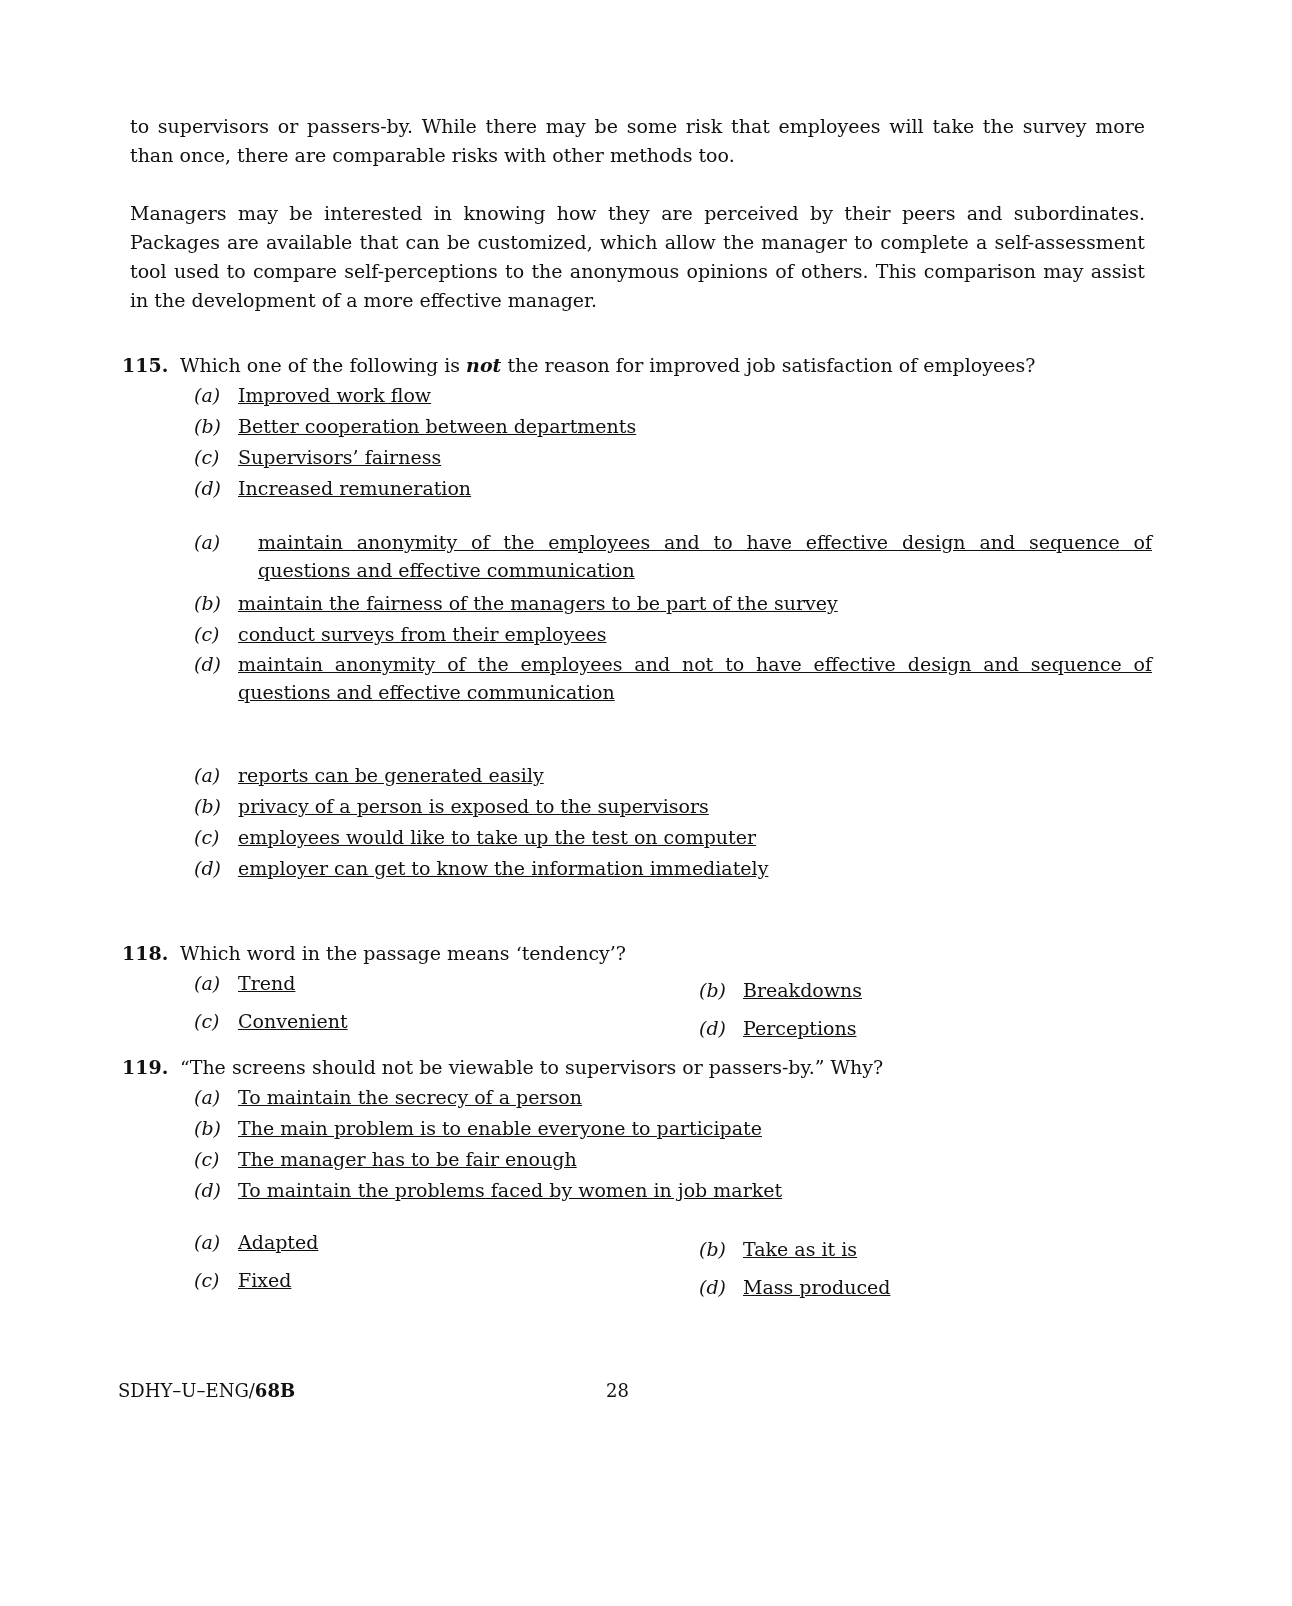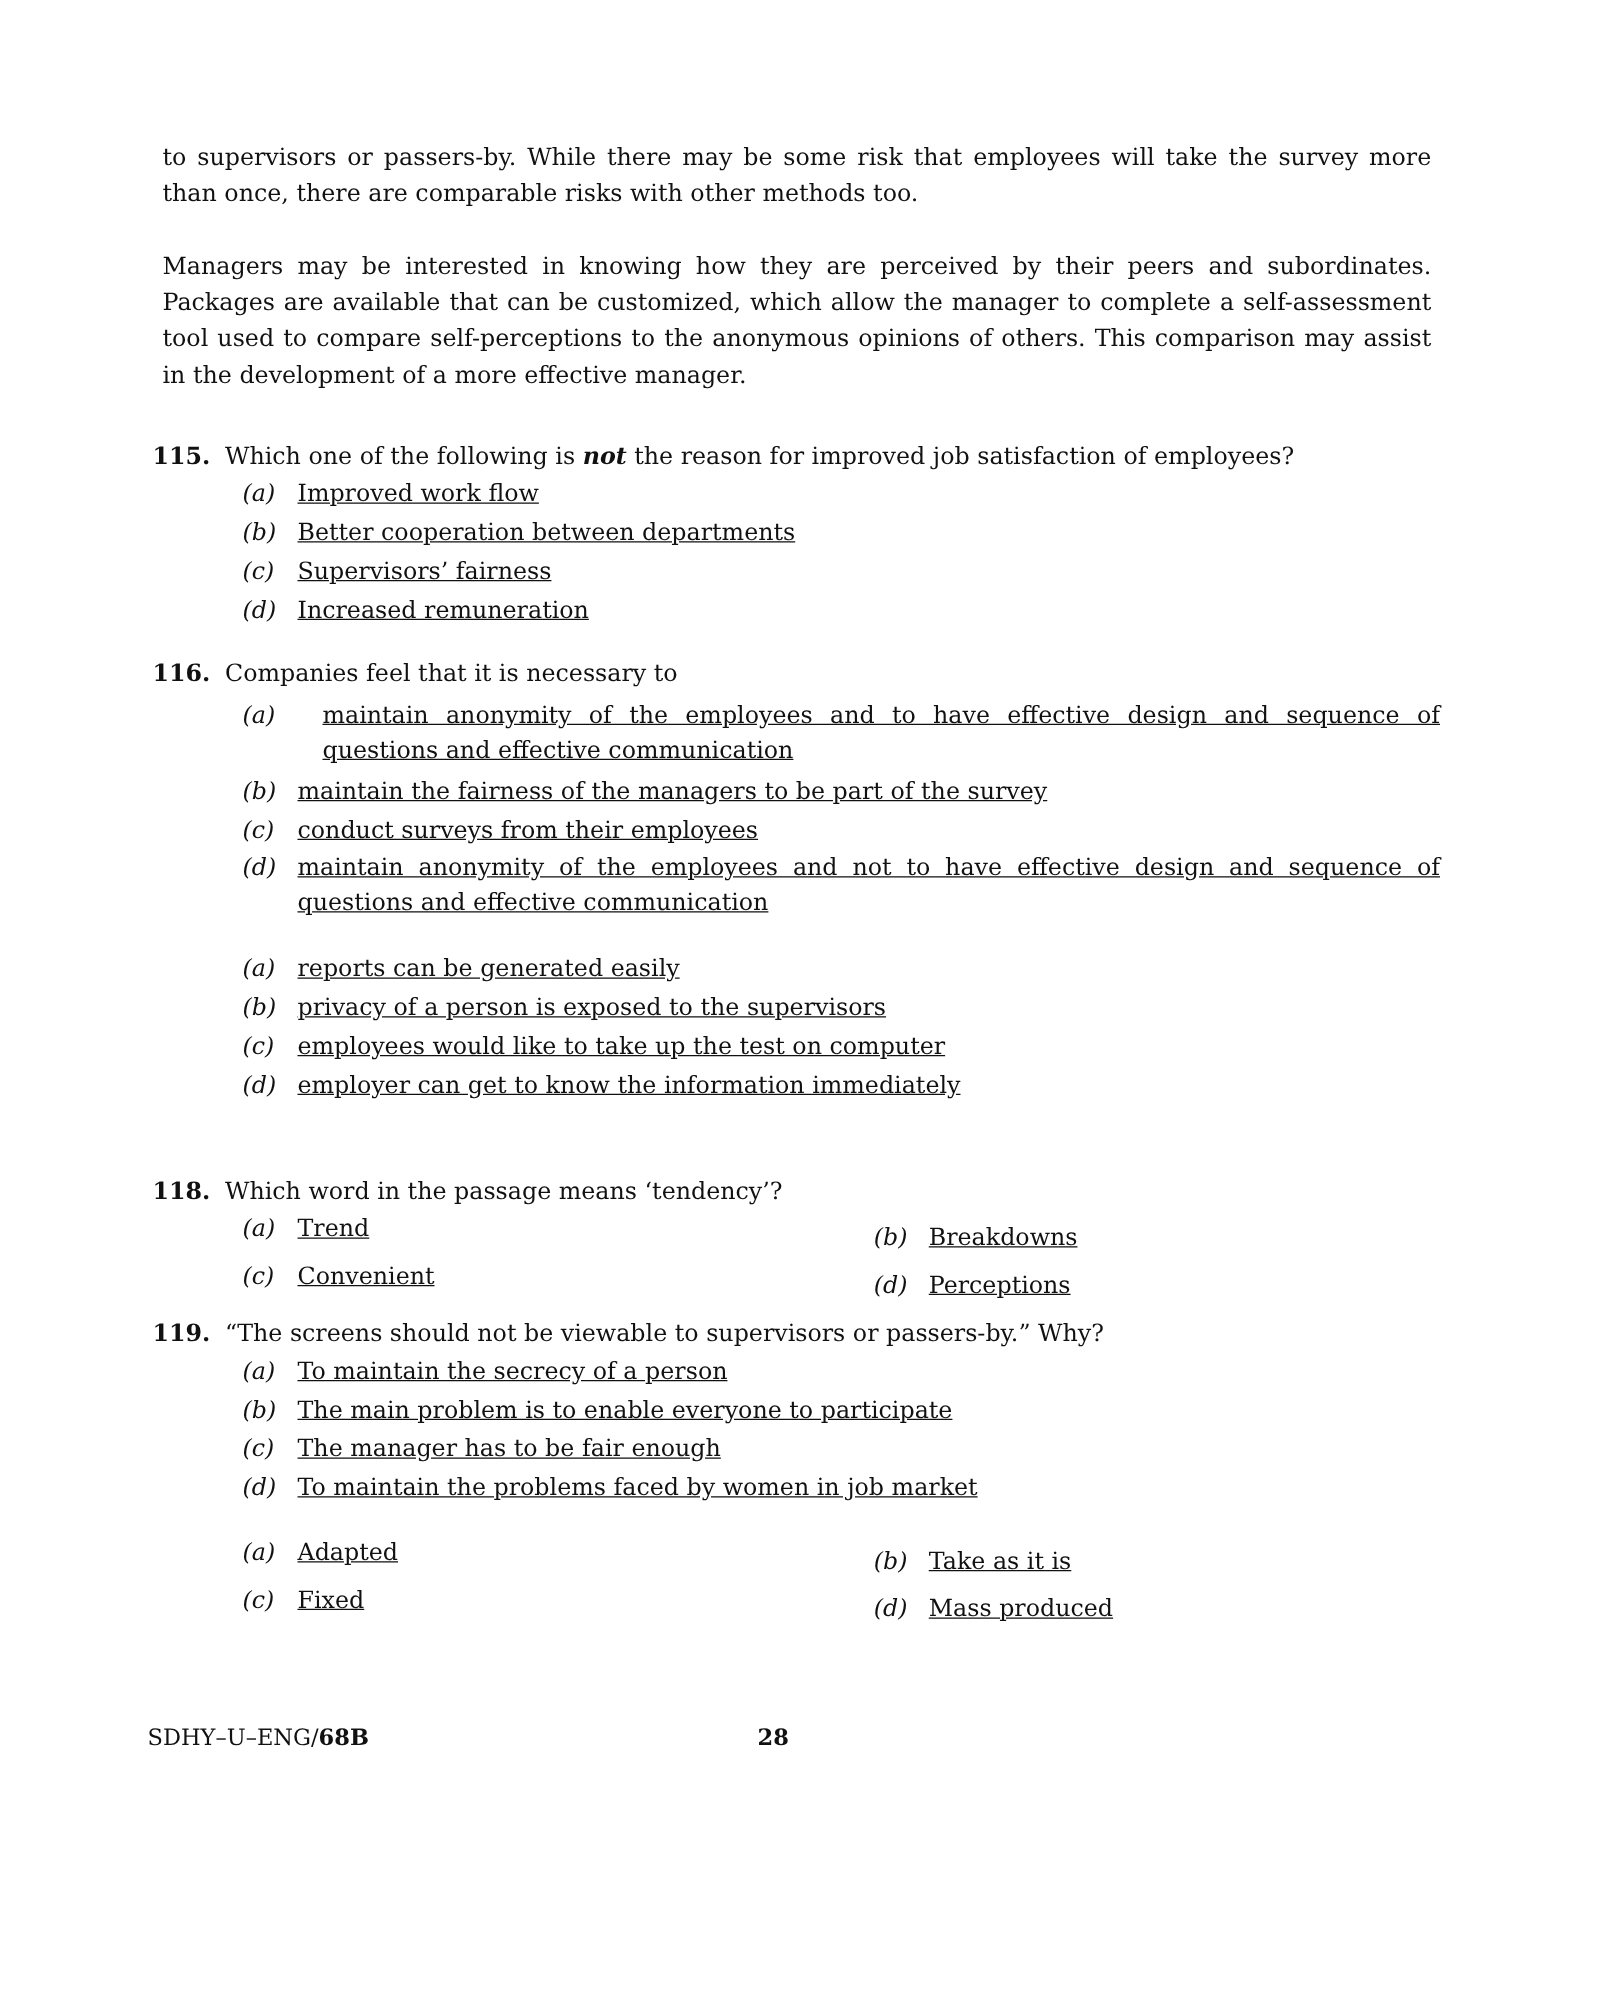--- a/index.html
+++ b/index.html
@@ -25,21 +25,21 @@
   .opt { display: flex; line-height: 31px; }
   .opt-letter { font-style: italic; width: 44px; flex: none; }
   .opt-text { flex: 1; text-decoration: underline; }
   .grid2 { display: grid; grid-template-columns: 505px 1fr; margin-left: 72px; }
   .grid2 .opt:nth-child(even) { margin-top: 7px; }
   .footer-code {
     position: absolute; left: 118px; top: 1380px; font-size: 18px;
   }
   .footer-code .bold { font-weight: bold; text-align: right; }
   .page-num {
-    position: absolute; left: 606px; top: 1380px; font-size: 18px; font-weight: bold; text-align: center;
+    position: absolute; left: 606px; top: 1380px; font-size: 18px; font-weight: normal; text-align: center;
   }
 </style>
 </head>
 <body>
 
 <div class="page">
 
   <p class="para" style="top:112px; margin:0;">to supervisors or passers-by. While there may be some risk that employees will take the survey more than once, there are comparable risks with other methods too.</p>
   <p class="para" style="top:199px; margin:0;">Managers may be interested in knowing how they are perceived by their peers and subordinates. Packages are available that can be customized, which allow the manager to complete a self-assessment tool used to compare self-perceptions to the anonymous opinions of others. This comparison may assist in the development of a more effective manager.</p>
 
@@ -62,24 +62,20 @@
           <span class="opt-text">Supervisors’ fairness</span>
         </div>
       <div class="opt">
           <span class="opt-letter">(d)</span>
           <span class="opt-text">Increased remuneration</span>
         </div>
     </div>
   </div>
 
   <div class="q" style="top:524px;">
-    <div class="q-head">
-      <span class="q-num">116.</span>
-      <span class="q-text">Companies feel that it is necessary to</span>
-    </div>
     <div class="opts" style="line-height:28px;">
       <div class="opt" style="line-height:28px; margin-top:4px;">
           <span class="opt-letter">(a)</span>
           <span class="opt-text" style="text-align:justify;margin-left:20px;">maintain anonymity of the employees and to have effective design and sequence of questions and effective communication</span>
         </div>
       <div class="opt" style="margin-top:4px;">
           <span class="opt-letter">(b)</span>
           <span class="opt-text">maintain the fairness of the managers to be part of the survey</span>
         </div>
       <div class="opt">

